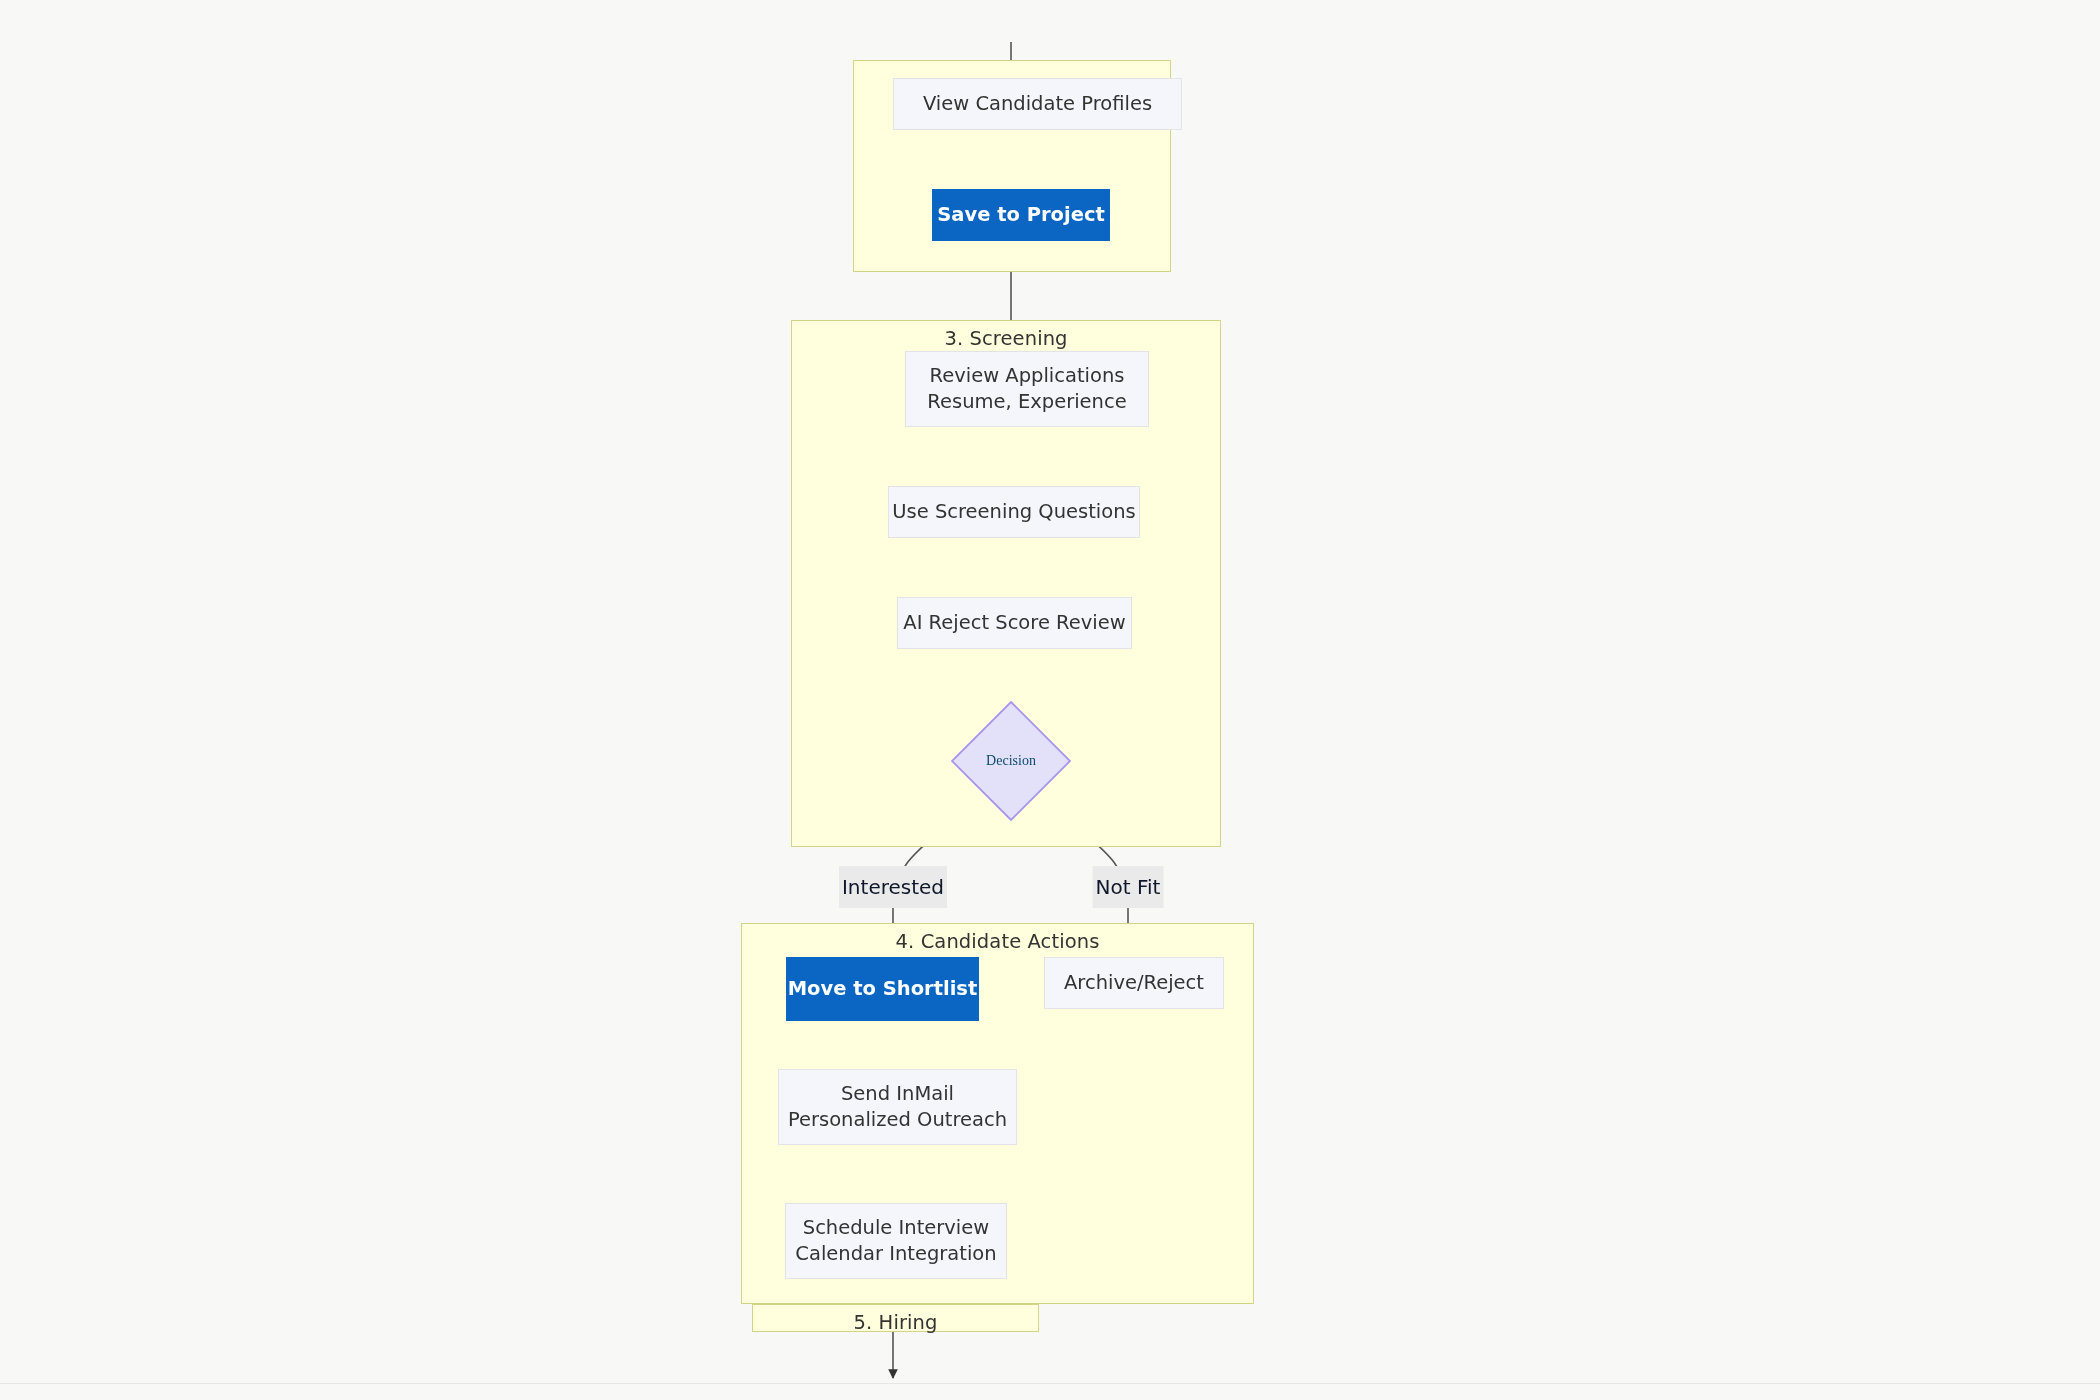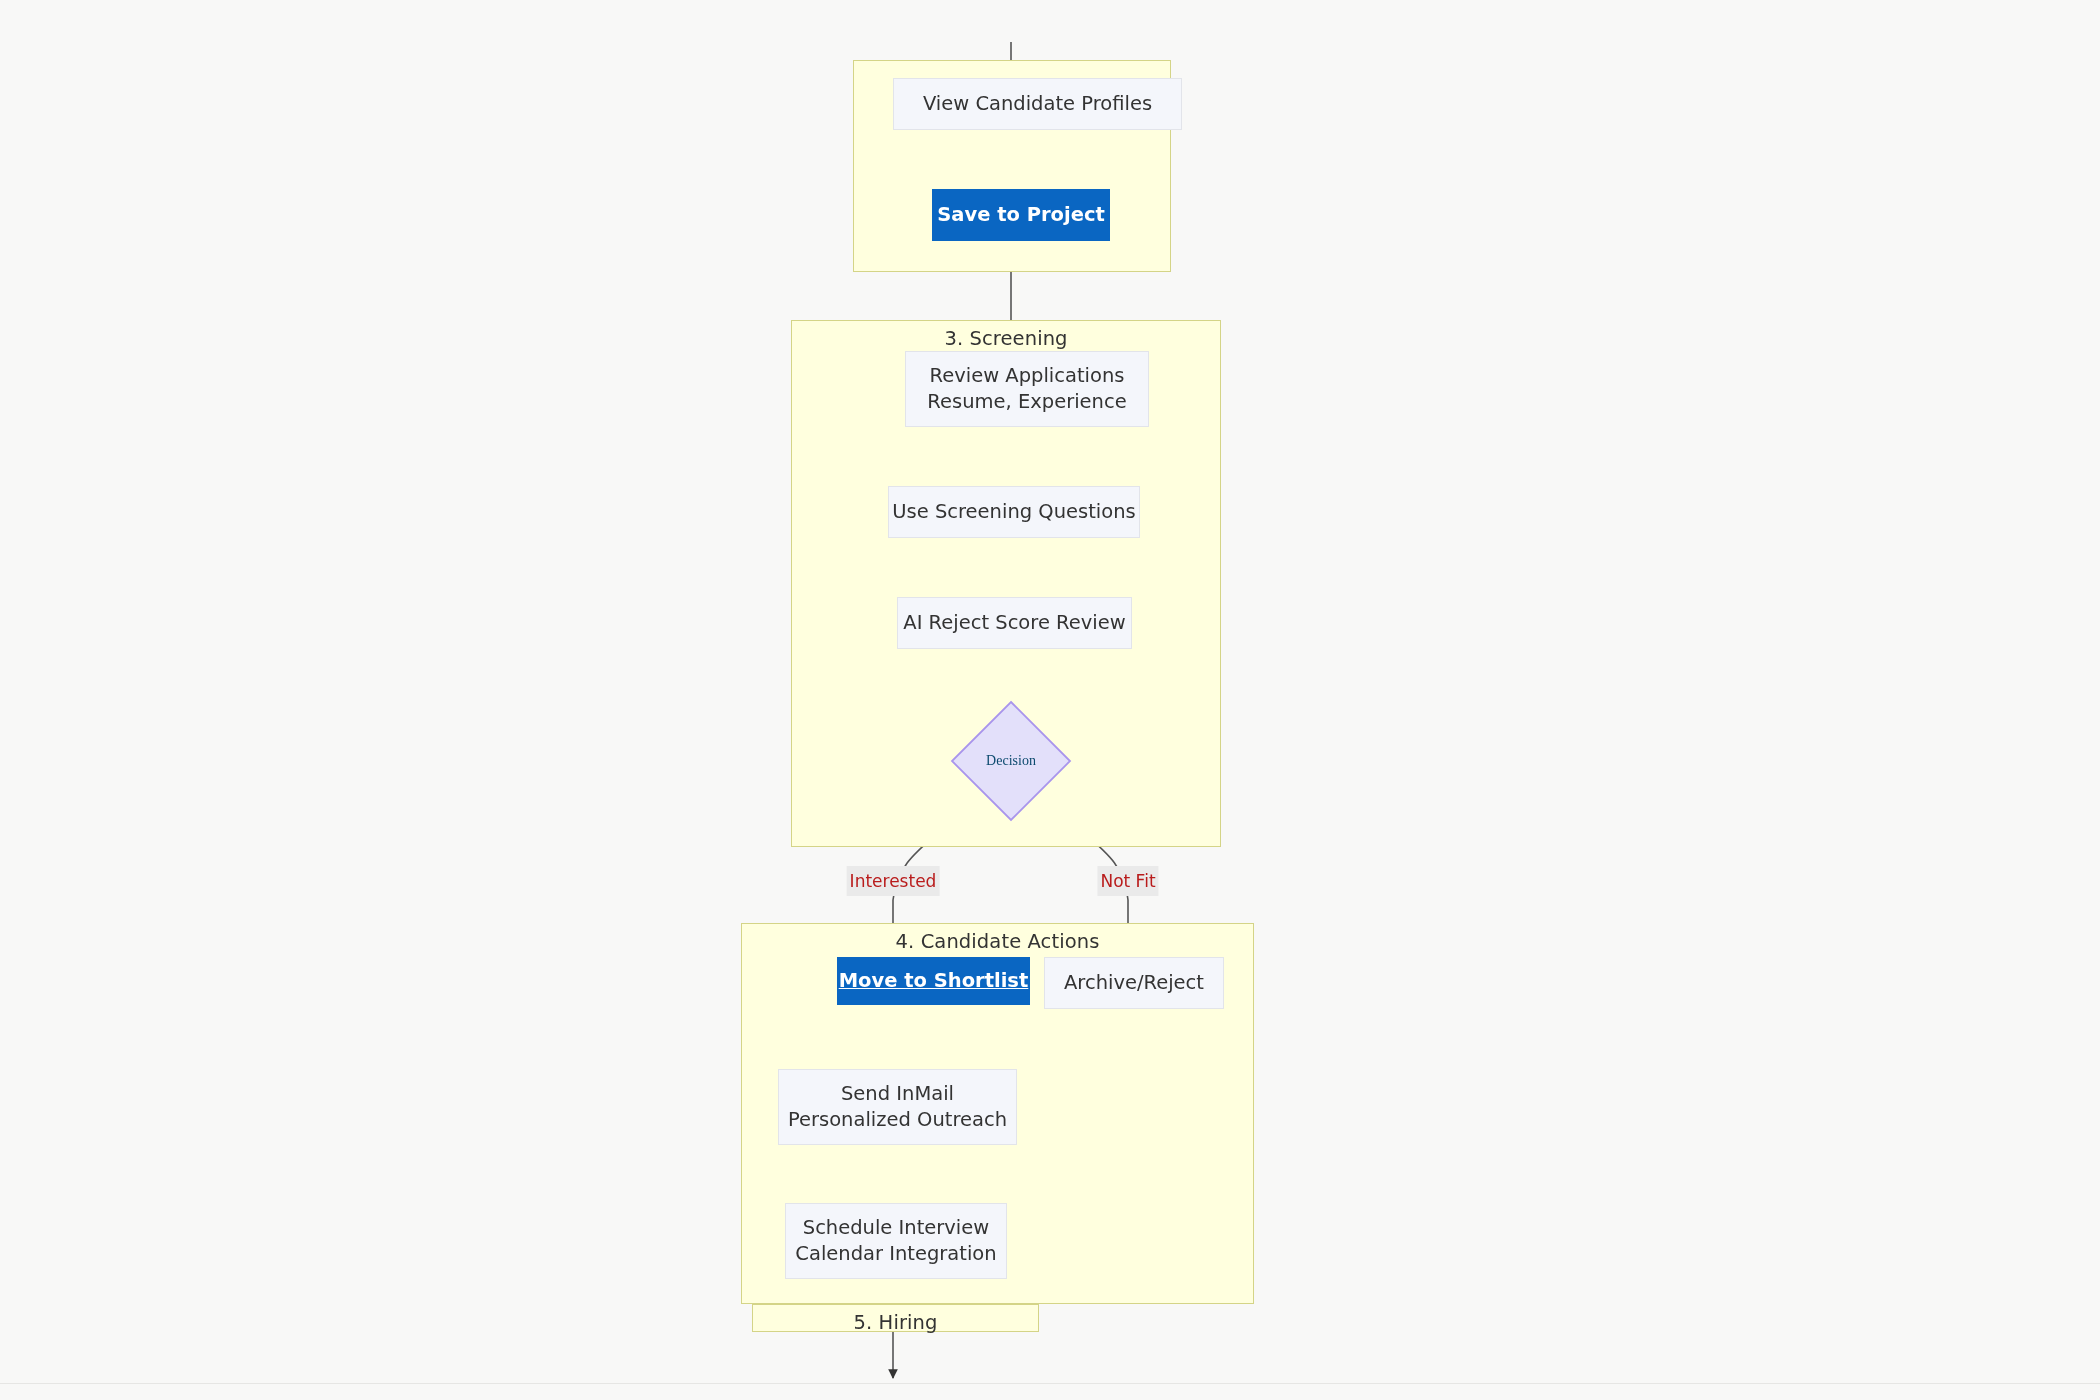--- a/index.html
+++ b/index.html
@@ -92,24 +92,24 @@
     justify-content: center;
     font-size: 14px;
     color: #0c4a6e;
     font-family: Liberation Serif, serif;
   }
 
   
   .edge-label {
     position: absolute;
     background: #eaeaea;
-    color: #b91c1c;
-    font-size: 17px;
+    color: #0f172a;
+    font-size: 20px;
     line-height: 22px;
-    padding: 4px 3px;
+    padding: 10px 3px;
     white-space: nowrap;
     transform: translateX(-50%);
   }
 
   
   #bottom-divider {
     position: absolute;
     left: 0;
     width: 2100px;
     height: 1px;
@@ -181,21 +181,21 @@
   </div>
 
   <div class="node process" style="left:888px; top:486px; width:252px; height:52px;">
     <span>Use Screening Questions</span>
   </div>
 
   <div class="node process" style="left:897px; top:597px; width:235px; height:52px;">
     <span>AI Reject Score Review</span>
   </div>
 
-  <div class="node primary" style="left:837px; top:957px; width:193px; height:48px;text-decoration:underline;">
+  <div class="node primary" style="left:786px; top:957px; width:193px; height:64px;">
     <span>Move to Shortlist</span>
   </div>
 
   <div class="node process" style="left:1044px; top:957px; width:180px; height:52px;">
     <span>Archive/Reject</span>
   </div>
 
   <div class="node process" style="left:778px; top:1069px; width:239px; height:76px;">
     <span>Send InMail</span>
     <span>Personalized Outreach</span>

